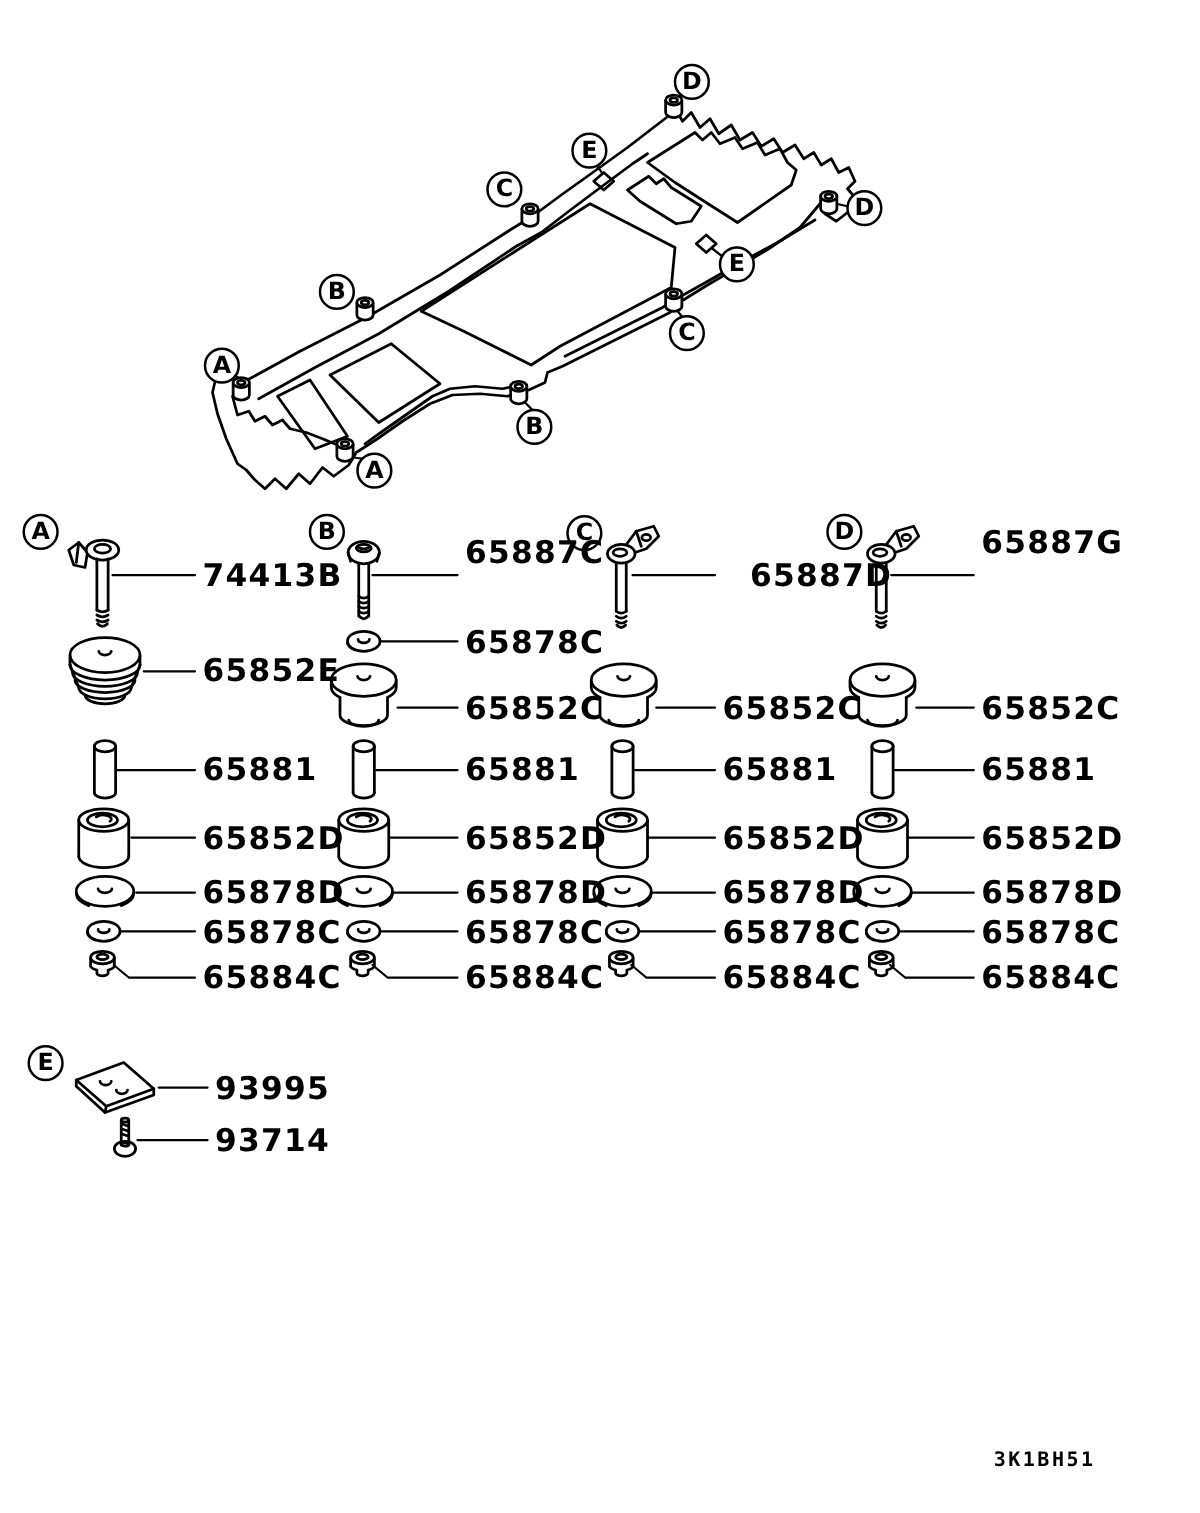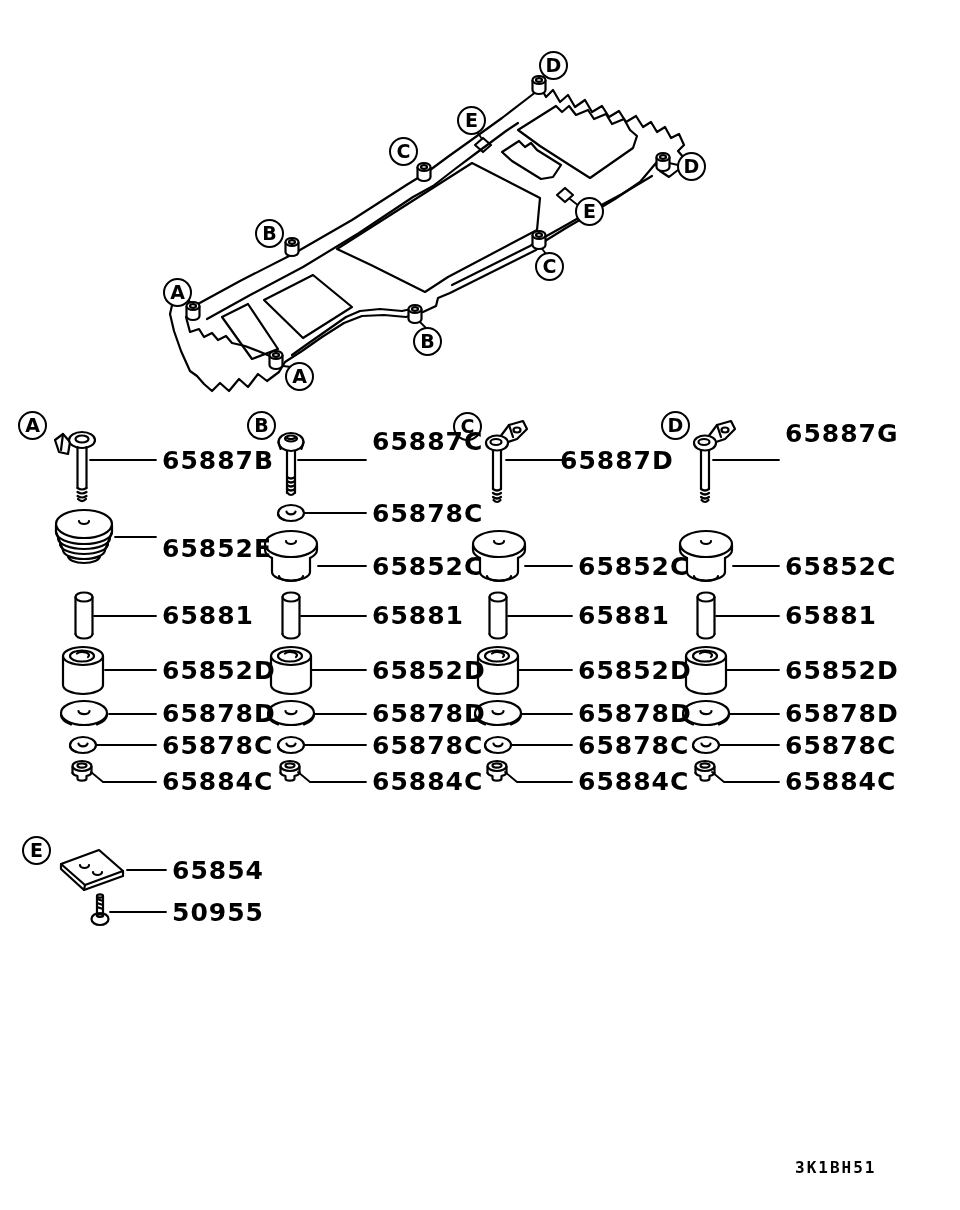--- a/index.html
+++ b/index.html
@@ -272,51 +272,51 @@
   <div class="callout" style="left:453px;top:412px">
       <span>C</span>
     </div>
   <div class="callout" style="left:661px;top:411px">
       <span>D</span>
     </div>
   <div class="callout" style="left:22px;top:836px">
       <span>E</span>
     </div>
 
-  <div class="plabel" style="left:162px;top:447px">65887B</div>
-  <div class="plabel" style="left:162px;top:535px">65852E</div>
+  <div class="plabel" style="left:162px;top:447px">74413B</div>
+  <div class="plabel" style="left:162px;top:523px">65852E</div>
   <div class="plabel" style="left:162px;top:602px">65881</div>
   <div class="plabel" style="left:162px;top:657px">65852D</div>
   <div class="plabel" style="left:162px;top:700px">65878D</div>
   <div class="plabel" style="left:162px;top:732px">65878C</div>
   <div class="plabel" style="left:162px;top:768px">65884C</div>
 
   <div class="plabel" style="left:372px;top:428px">65887C</div>
   <div class="plabel" style="left:372px;top:500px">65878C</div>
   <div class="plabel" style="left:372px;top:553px">65852C</div>
   <div class="plabel" style="left:372px;top:602px">65881</div>
   <div class="plabel" style="left:372px;top:657px">65852D</div>
   <div class="plabel" style="left:372px;top:700px">65878D</div>
   <div class="plabel" style="left:372px;top:732px">65878C</div>
   <div class="plabel" style="left:372px;top:768px">65884C</div>
 
-  <div class="plabel" style="left:560px;top:447px">65887D</div>
+  <div class="plabel" style="left:600px;top:447px">65887D</div>
   <div class="plabel" style="left:578px;top:553px">65852C</div>
   <div class="plabel" style="left:578px;top:602px">65881</div>
   <div class="plabel" style="left:578px;top:657px">65852D</div>
   <div class="plabel" style="left:578px;top:700px">65878D</div>
   <div class="plabel" style="left:578px;top:732px">65878C</div>
   <div class="plabel" style="left:578px;top:768px">65884C</div>
 
   <div class="plabel" style="left:785px;top:420px">65887G</div>
   <div class="plabel" style="left:785px;top:553px">65852C</div>
   <div class="plabel" style="left:785px;top:602px">65881</div>
   <div class="plabel" style="left:785px;top:657px">65852D</div>
   <div class="plabel" style="left:785px;top:700px">65878D</div>
   <div class="plabel" style="left:785px;top:732px">65878C</div>
   <div class="plabel" style="left:785px;top:768px">65884C</div>
 
-  <div class="plabel" style="left:172px;top:857px">65854</div>
-  <div class="plabel" style="left:172px;top:899px">50955</div>
+  <div class="plabel" style="left:172px;top:857px">93995</div>
+  <div class="plabel" style="left:172px;top:899px">93714</div>
 
   <div class="code">3K1BH51</div>
 
 </div>
 
 </body></html>

